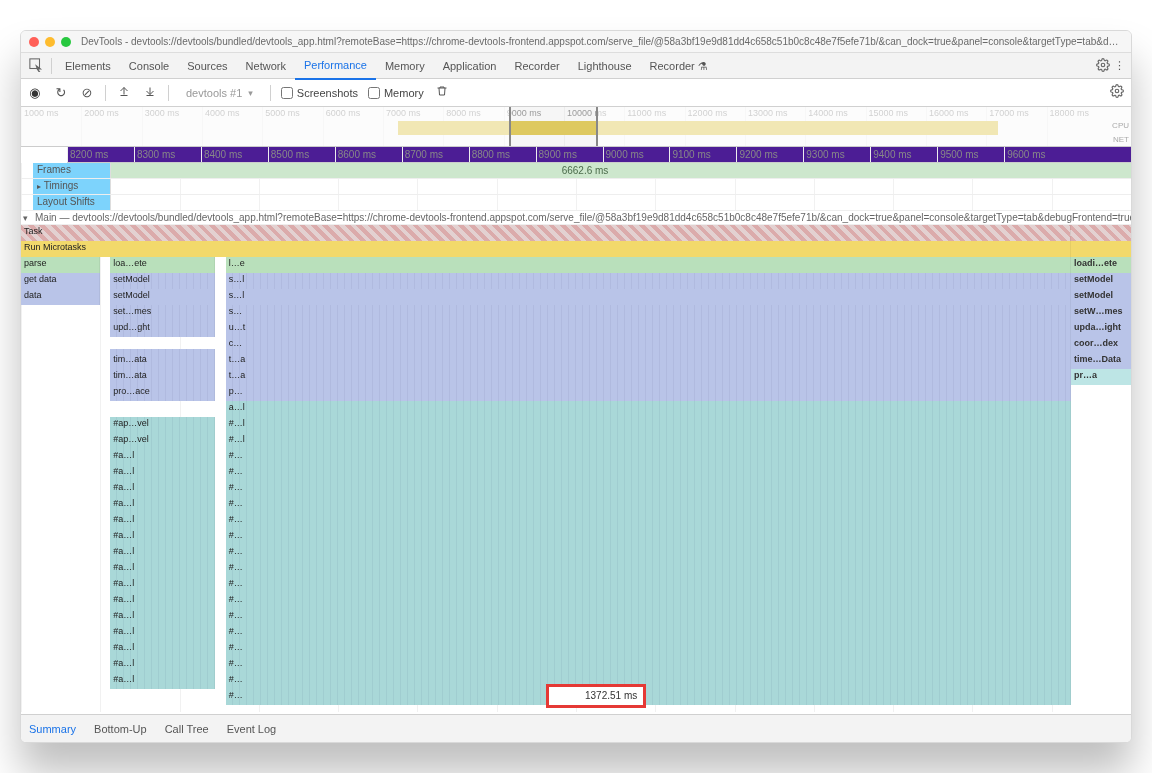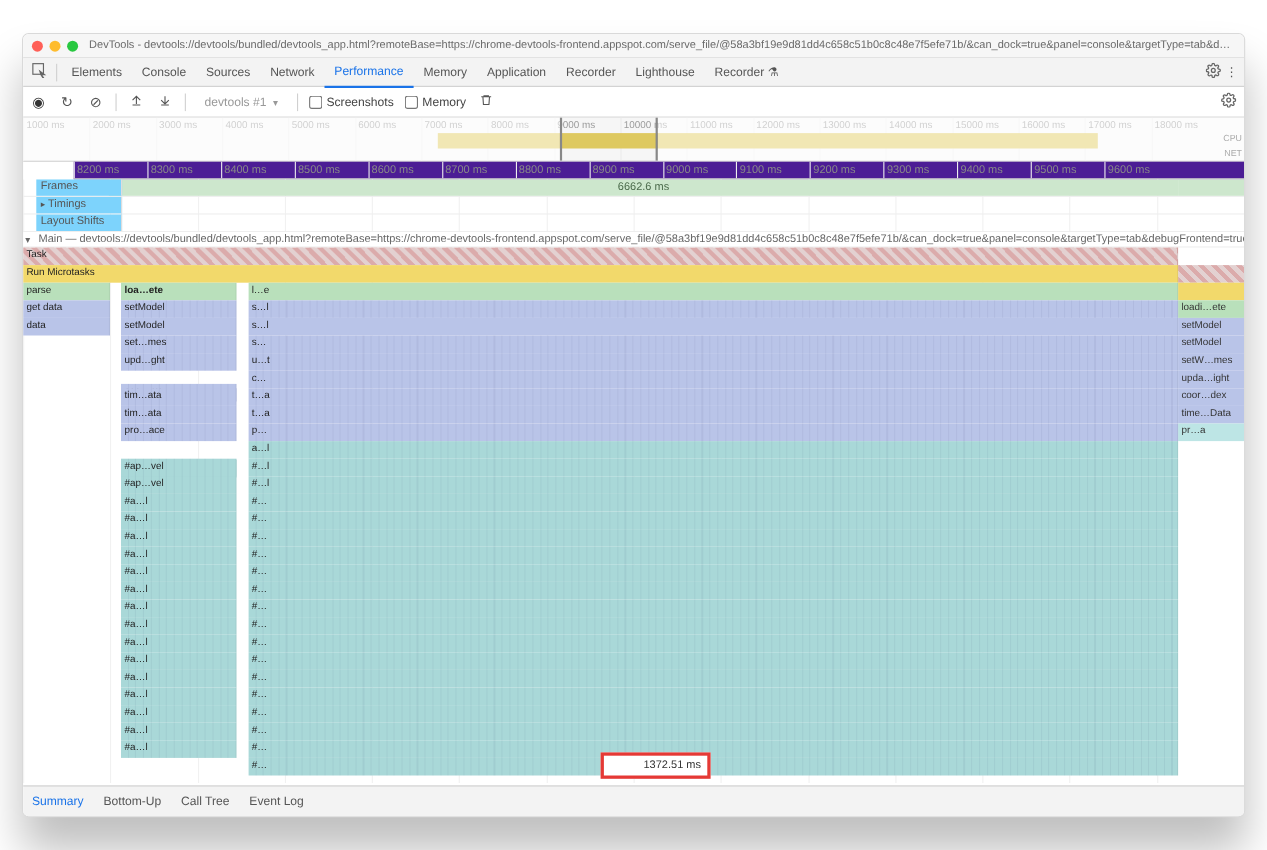--- a/index.html
+++ b/index.html
@@ -60,21 +60,21 @@
   .track-row { position: relative; height: 16px; border-bottom: 1px solid #eee; font-size: 10px; }
   .track-label { position: absolute; left: 12px; top: 0; height: 100%; width: 78px; padding: 1px 4px; border-right: 1px solid #ddd; color: #555; background: #7dd3fc; z-index: 5; white-space: nowrap; overflow: hidden; text-overflow: ellipsis; }
   .track-body { position: absolute; left: 78px; right: 60px; top: 0; bottom: 0; }
   .right-stack { position: absolute; right: 0; width: 60px; top: 0; bottom: 0; }
   .track-body.frames { background: #cde7cd; }
   .frame-text { position: absolute; left: 0; right: 0; text-align: center; color: #4b6b4b; line-height: 16px; }
   .main-header { height: 14px; background: #fff; border-bottom: 1px solid #eee; position: relative; font-size: 10px; color: #666; white-space: nowrap; overflow: hidden; }
   .main-header .tri { position: absolute; left: 2px; top: 2px; font-size: 9px; color: #666; }
   .main-header .txt { position: absolute; left: 14px; top: 0; line-height: 14px; }
   .fl-row { position: relative; height: 16px; }
-  .fl-row .right-block { position: absolute; right: 0; width: 60px; top: 16px; height: 100%; padding: 1px 3px; font-size: 9px; color: #333; overflow: hidden; white-space: nowrap; }
+  .fl-row .right-block { position: absolute; right: 0; width: 60px; top: 0; height: 100%; padding: 1px 3px; font-size: 9px; color: #333; overflow: hidden; white-space: nowrap; font-weight: bold; }
   .fl-body { position: absolute; left: 0; right: 60px; height: 100%; }
   .bar { position: absolute; top: 0; height: 100%; padding: 1px 3px; font-size: 9px; color: #222; overflow: hidden; white-space: nowrap; border-right: 1px solid rgba(0,0,0,0.05); }
   .c-task { background: #e8e8e8; background-image: repeating-linear-gradient(45deg, rgba(200,80,80,0.4), rgba(200,80,80,0.4) 4px, rgba(200,80,80,0.15) 4px, rgba(200,80,80,0.15) 8px); }
   .c-yellow { background: #f2d96b; }
   .c-green { background: #b9e0bb; }
   .c-blue { background: #b9c4e8; }
   .c-teal { background: #a9d8d8; }
   .stripes { background-image: repeating-linear-gradient(90deg, rgba(255,255,255,0) 0, rgba(255,255,255,0) 6px, rgba(0,0,60,0.05) 6px, rgba(0,0,60,0.05) 7px); }
   .right-c-green { background: #b9e0bb; }
   .right-c-blue { background: #b9c4e8; }
@@ -269,21 +269,21 @@
         </div>
         <div class="fl-row">
           <div class="fl-body">
             <div class="bar c-yellow" style="left: 0px; width: 100%;">Run Microtasks</div>
           </div>
           <div class="right-block c-yellow"></div>
         </div>
         <div class="fl-row">
           <div class="fl-body">
             <div class="bar c-green" style="left: 0px; width: 7.5%;">parse</div>
-            <div class="bar c-green" style="left: 8.5%; width: 10%; font-weight: bold;">loa…ete</div>
+            <div class="bar c-green" style="left: 8.5%; width: 10%;">loa…ete</div>
             <div class="bar c-green" style="left: 19.5%; width: 80.5%;">l…e</div>
           </div>
           <div class="right-block right-c-green">loadi…ete</div>
         </div>
         <div class="fl-row">
           <div class="fl-body">
             <div class="bar c-blue" style="left: 0px; width: 7.5%;">get data</div>
             <div class="bar c-blue stripes" style="left: 8.5%; width: 10%;">setModel</div>
             <div class="bar c-blue stripes" style="left: 19.5%; width: 80.5%;">s…l</div>
           </div>

